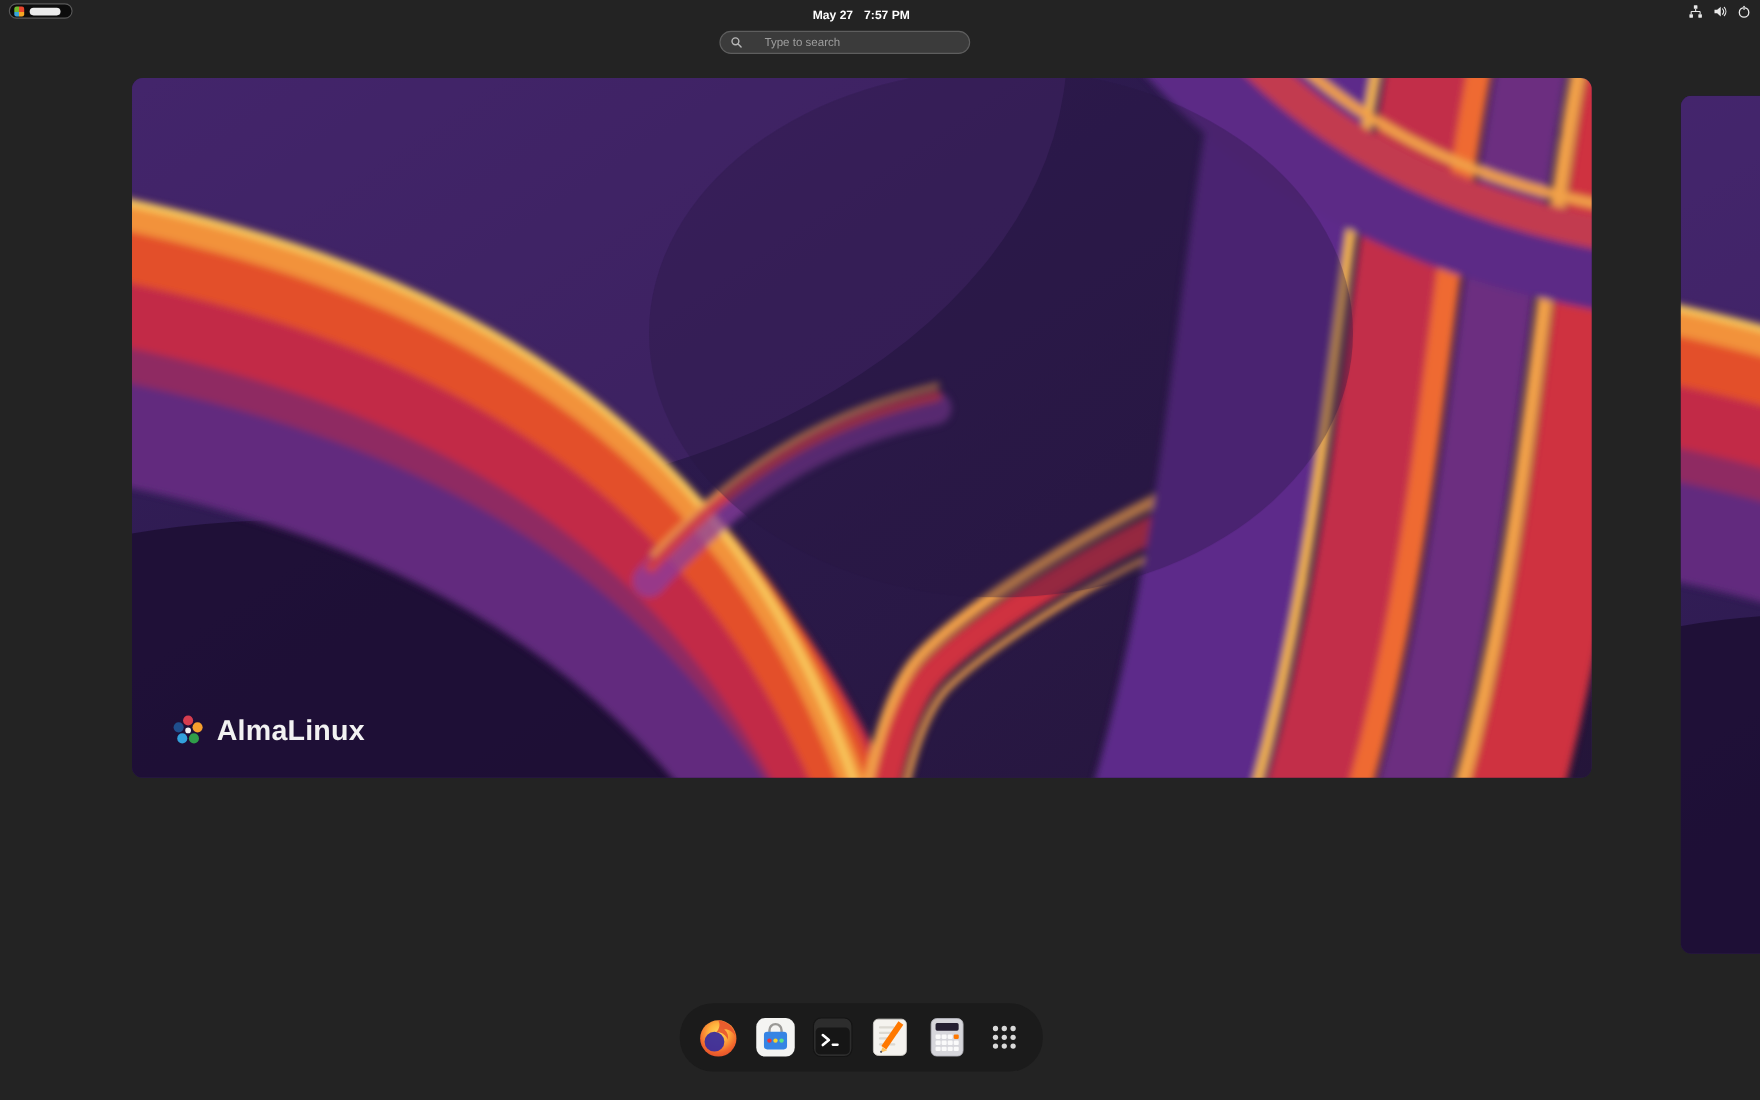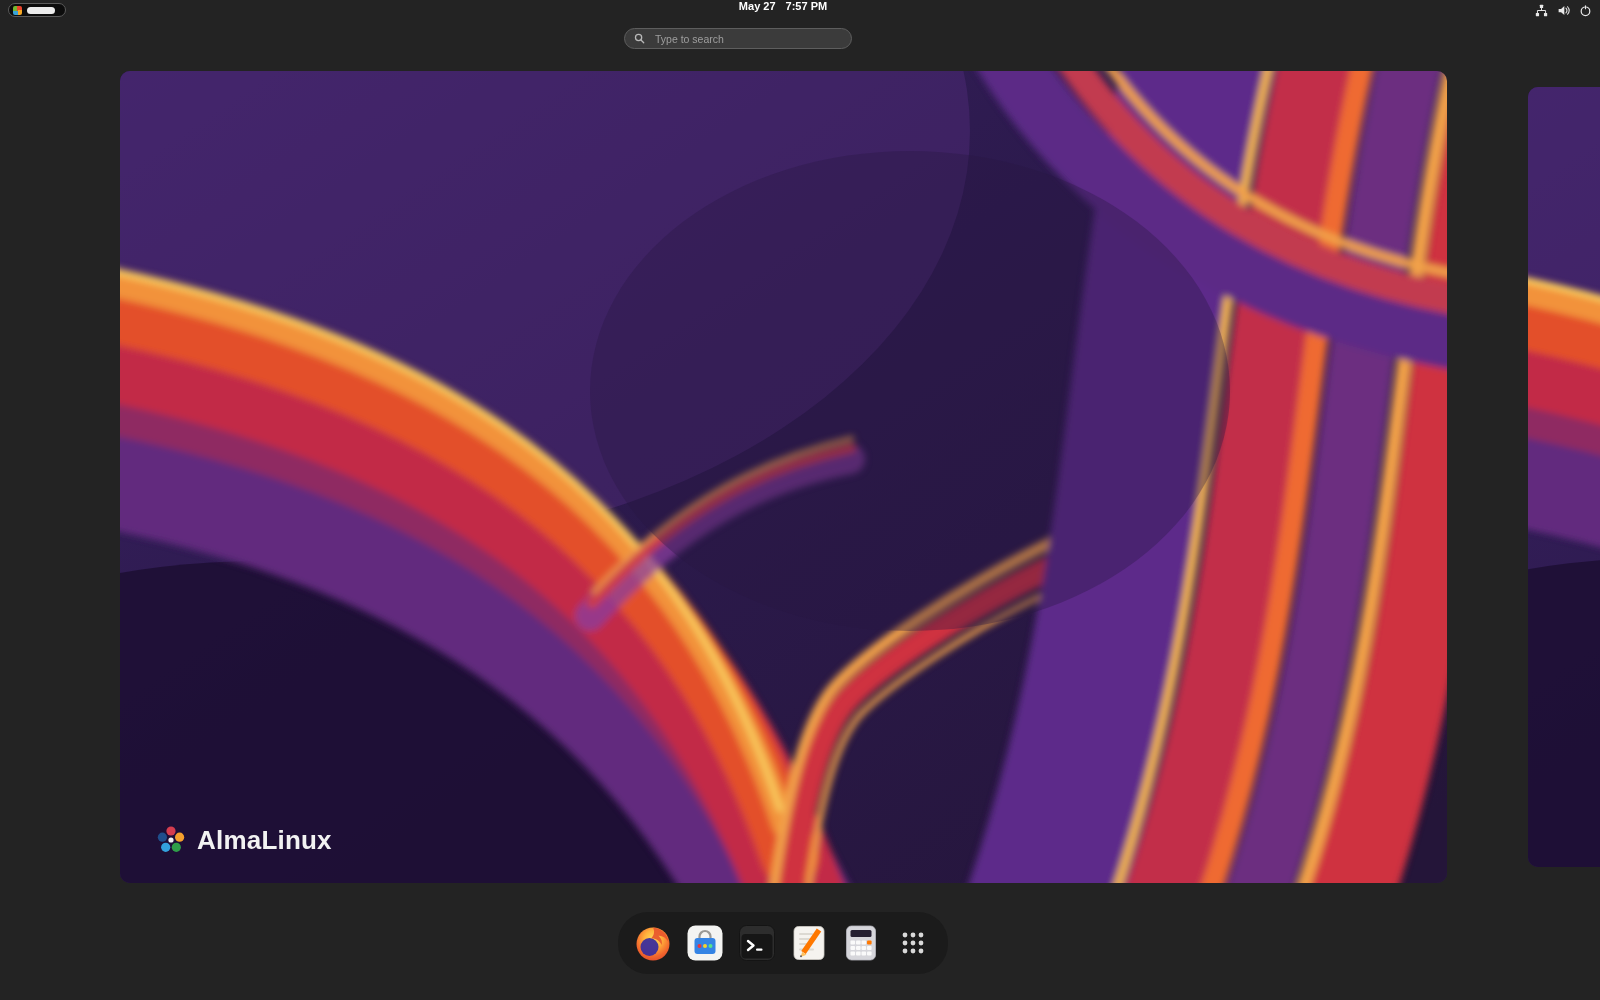--- a/index.html
+++ b/index.html
@@ -8,36 +8,36 @@
 
   
   .topbar{position:absolute;top:0;left:0;right:0;height:20px;}
   .ws-pill{position:absolute;left:8px;top:3px;width:58px;height:14px;box-sizing:border-box;
            background:#0c0c0c;border:1px solid #5a5a5a;border-radius:8px;
            display:flex;align-items:center;gap:5px;padding:0 4px;cursor:pointer;}
   .pill-appicon{width:9px;height:9px;border-radius:2px;flex:0 0 auto;
            background:conic-gradient(#e9452c 0 25%, #f5a623 0 50%, #3aa4d8 0 75%, #74b72e 0);}
   .pill-active{width:28px;height:7px;border-radius:4px;background:#ececec;}
   .clock{position:absolute;top:0;left:783px;transform:translateX(-50%);height:20px;
-         display:flex;align-items:flex-start;gap:10px;color:#ffffff;font-size:11px;font-weight:bold;cursor:pointer;}
+         display:flex;align-items:flex-end;gap:10px;color:#ffffff;font-size:11px;font-weight:bold;cursor:pointer;}
   .status{position:absolute;right:8px;top:0;height:20px;display:flex;align-items:center;gap:9px;cursor:pointer;}
   .status svg{display:block;}
 
   
-  .searchbar{position:absolute;top:28px;left:738px;transform:translateX(-50%);
+  .searchbar{position:absolute;top:28px;left:768px;transform:translateX(-50%);
              width:228px;height:21px;box-sizing:border-box;background:#3b3b3b;
              border:1px solid #5e5e5e;border-radius:11px;display:flex;align-items:center;
-             gap:8px;padding:0 9px;}
+             gap:18px;padding:0 9px;}
   .searchbar input{flex:1;background:transparent;border:none;outline:none;color:#dddddd;
              font-size:10.5px;font-family:"Liberation Sans",sans-serif;}
   .searchbar input::placeholder{color:#9e9e9e;}
 
   
   .workspace{position:absolute;border-radius:10px;overflow:hidden;background:#2b1a4a;cursor:pointer;}
-  .workspace.main{left:120px;top:71px;width:1327px;height:812px;}
+  .workspace.main{left:120px;top:71px;width:1327px;height:636px;}
   .workspace.next{left:1528px;top:87px;width:1275px;height:780px;}
   .wp{width:100%;height:100%;display:block;}
   .brand{position:absolute;left:34px;bottom:26px;display:flex;align-items:center;gap:9px;}
   .brand-text{color:#f2f2f2;font-size:26px;font-weight:bold;letter-spacing:.2px;}
 
   
   .dock{position:absolute;left:783px;bottom:26px;transform:translateX(-50%);height:62px;
         background:#1b1b1b;border-radius:30px;display:flex;align-items:center;
         padding:0 12px;gap:6px;}
   .dock-btn{width:46px;height:46px;background:transparent;border:none;border-radius:12px;

